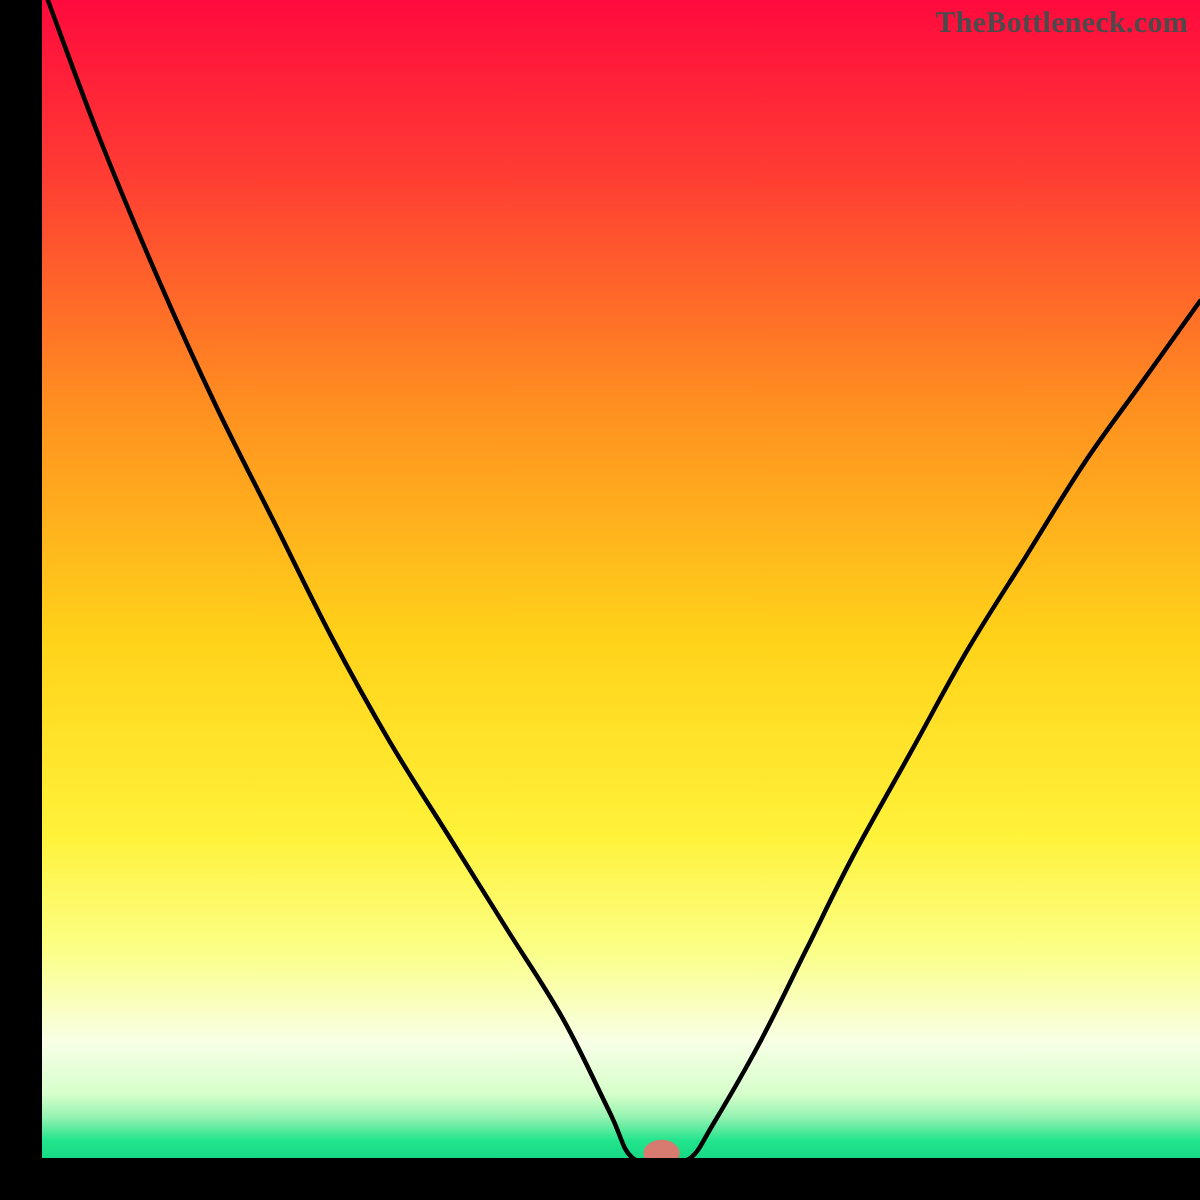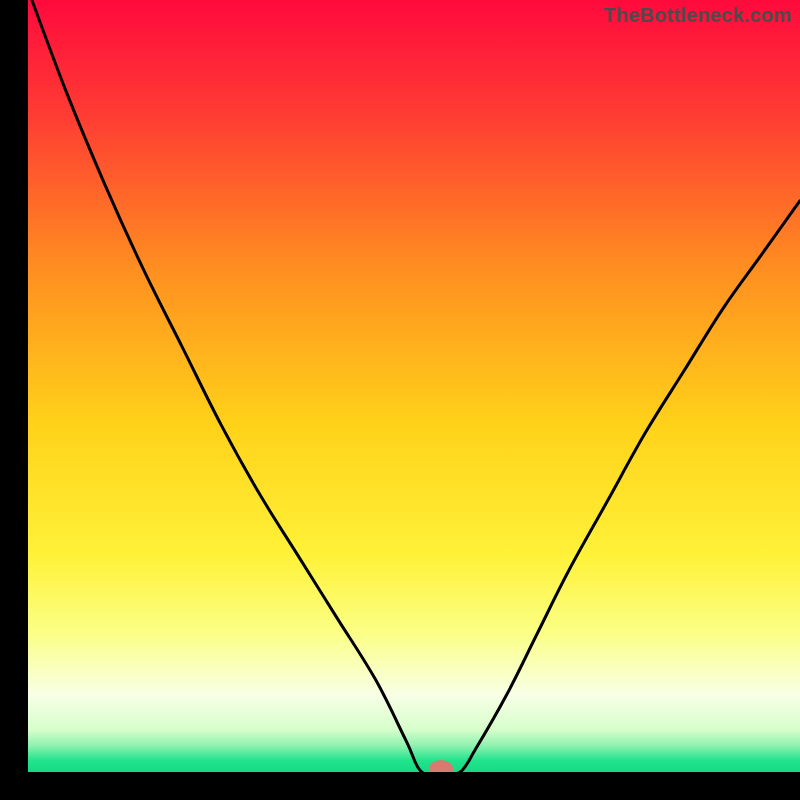--- a/index.html
+++ b/index.html
@@ -20,21 +20,21 @@
     position: absolute;
     left: 28px;
     top: 0;
     width: 772px;
     height: 772px;
   }
   #attribution {
     position: absolute;
     top: 4px;
     right: 8px;
-    font-family: Liberation Sans, sans-serif;
+    font-family: Liberation Serif, serif;
     font-size: 20px;
     font-weight: 600;
     color: #4b4b4b;
     letter-spacing: 0.2px;
     user-select: none;
   }
 </style>
 </head>
 <body>
 

